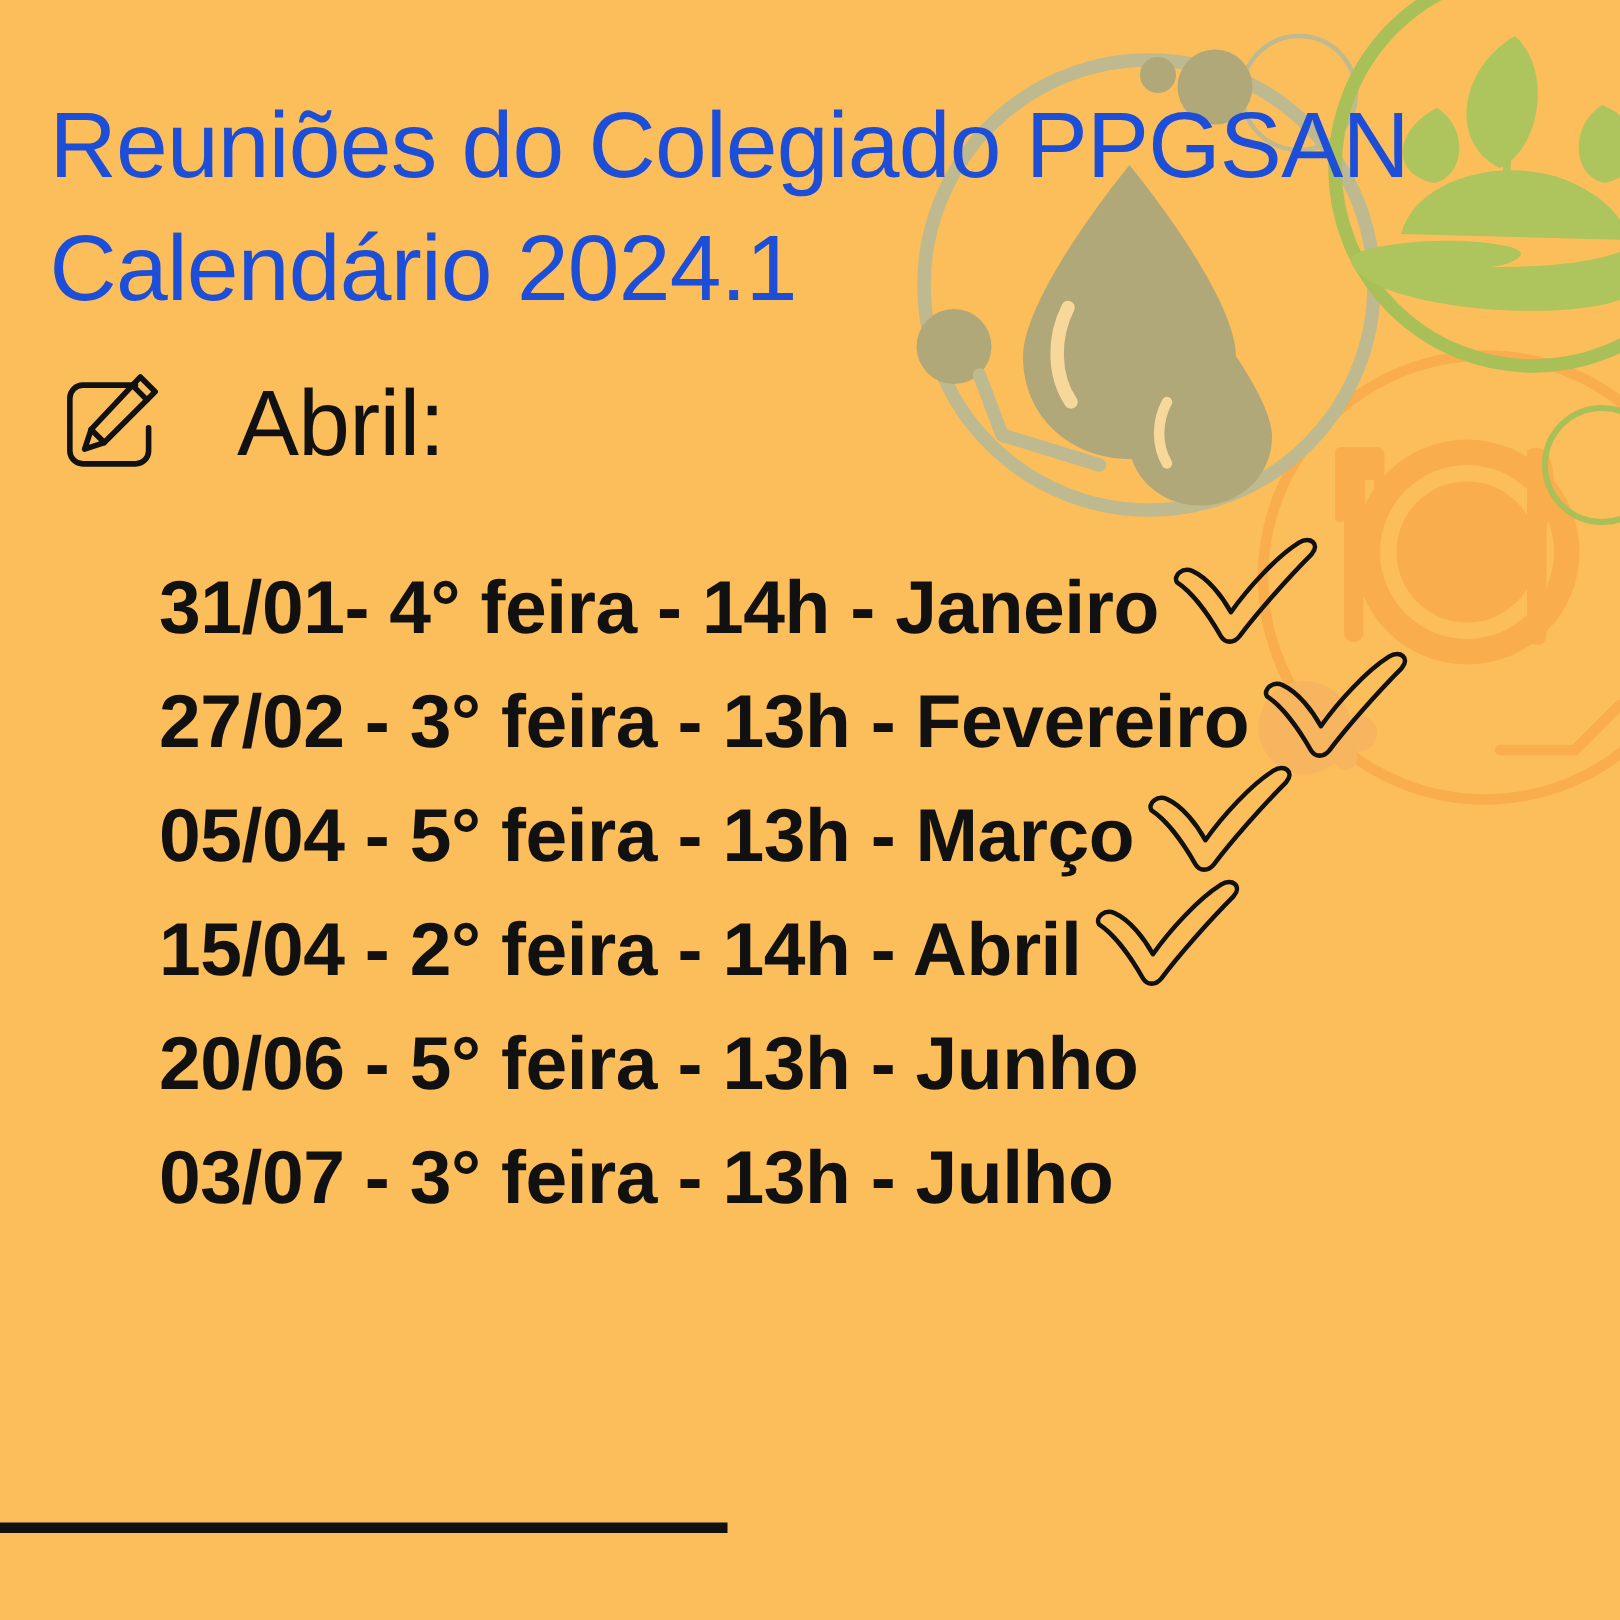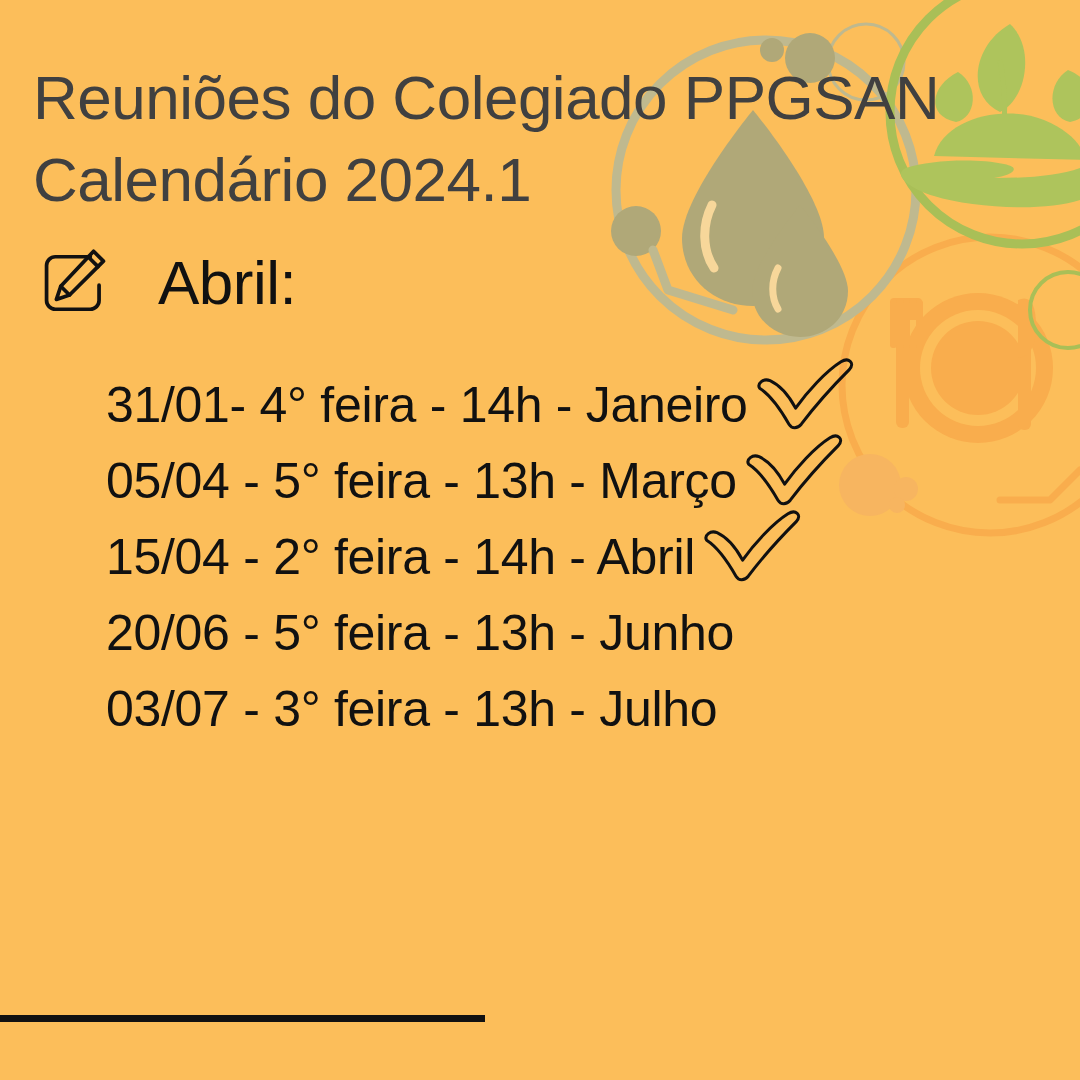--- a/index.html
+++ b/index.html
@@ -41,21 +41,21 @@
     position: absolute;
     left: 33px;
     top: 57px;
     width: 1000px;
   }
   .title-line {
     font-size: 62px;
     font-weight: 400;
     line-height: 82px;
     letter-spacing: -0.5px;
-    color: #404040;
+    color: #1d4ed8;
     white-space: nowrap;
   }
 
   .datas-header {
     position: absolute;
     left: 40px;
     top: 248px;
     display: flex;
     align-items: center;
     gap: 48px;
@@ -82,21 +82,21 @@
     padding: 0;
   }
   .date-row {
     position: relative;
     height: 76px;
     display: flex;
     align-items: center;
   }
   .date-text {
     font-size: 50px;
-    font-weight: 400;
+    font-weight: 700;
     letter-spacing: -0.3px;
     color: #111111;
     white-space: nowrap;
     line-height: 60px;
     margin-top: 24px;
   }
   .check-mark {
     display: block;
     width: 104px;
     height: 78px;
@@ -208,20 +208,29 @@
         <li class="date-row">
           <span class="date-text">31/01- 4° feira - 14h - Janeiro</span>
           <svg class="check-mark" viewBox="0 0 110 82">
     <path d="M6 36 C 3 31, 10 25, 17 28 C 28 33, 38 46, 44 57
              C 56 40, 76 18, 92 8 C 100 3, 107 9, 101 16
              C 84 33, 62 58, 50 74 C 46 79, 40 79, 37 74
              C 29 60, 17 43, 6 36 Z" fill="none" stroke="#111111" stroke-width="3.2" stroke-linecap="round" stroke-linejoin="round"></path>
   </svg>
         </li>
         <li class="date-row">
+          <span class="date-text">27/02 - 3° feira - 13h - Fevereiro</span>
+          <svg class="check-mark" viewBox="0 0 110 82">
+    <path d="M6 36 C 3 31, 10 25, 17 28 C 28 33, 38 46, 44 57
+             C 56 40, 76 18, 92 8 C 100 3, 107 9, 101 16
+             C 84 33, 62 58, 50 74 C 46 79, 40 79, 37 74
+             C 29 60, 17 43, 6 36 Z" fill="none" stroke="#111111" stroke-width="3.2" stroke-linecap="round" stroke-linejoin="round"></path>
+  </svg>
+        </li>
+        <li class="date-row">
           <span class="date-text">05/04 - 5° feira - 13h - Março</span>
           <svg class="check-mark" viewBox="0 0 110 82">
     <path d="M6 36 C 3 31, 10 25, 17 28 C 28 33, 38 46, 44 57
              C 56 40, 76 18, 92 8 C 100 3, 107 9, 101 16
              C 84 33, 62 58, 50 74 C 46 79, 40 79, 37 74
              C 29 60, 17 43, 6 36 Z" fill="none" stroke="#111111" stroke-width="3.2" stroke-linecap="round" stroke-linejoin="round"></path>
   </svg>
         </li>
         <li class="date-row">
           <span class="date-text">15/04 - 2° feira - 14h - Abril</span>

